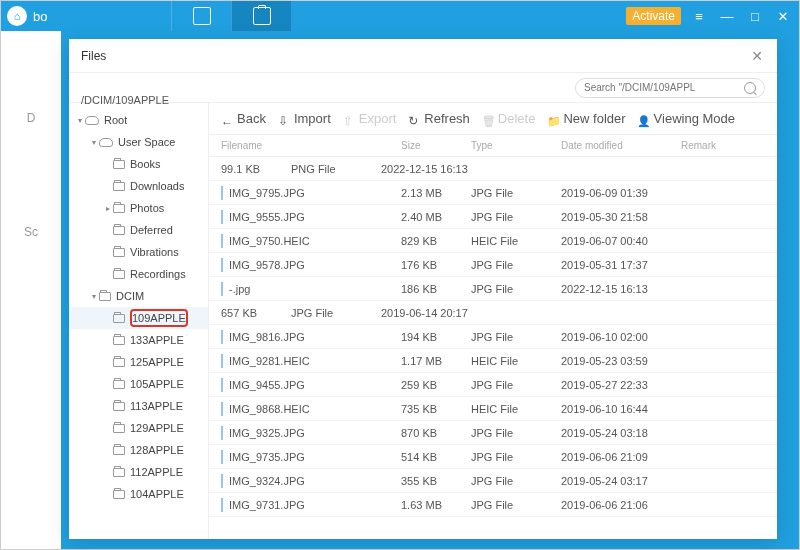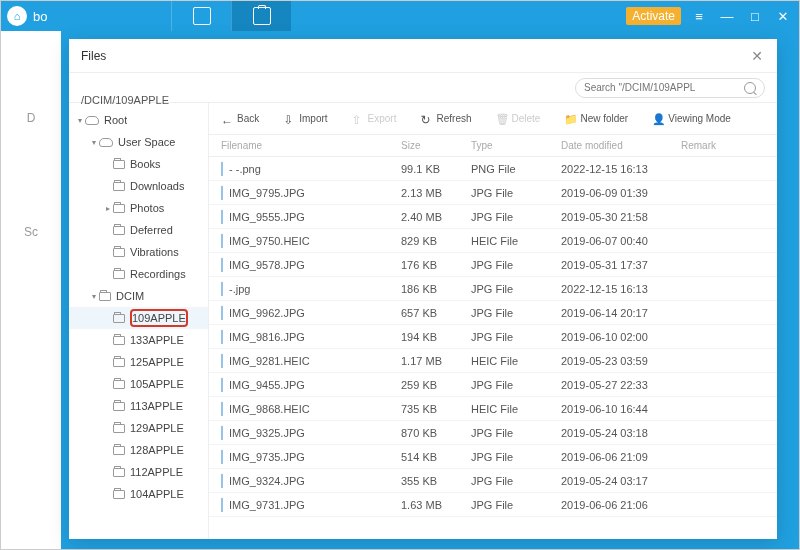--- a/index.html
+++ b/index.html
@@ -45,21 +45,21 @@
 .tree-row.selected { background:#eef6fc; }
 .tree-row.selected .tree-label { border:2px solid #d43a2a; border-radius:4px; padding:1px 0; }
 .tree-ind { display:inline-block; }
 .tree-caret { width:10px; color:#888; font-size:8px; text-align:center; }
 .tree-folder { width:12px; height:9px; border:1px solid #999; border-radius:1px; margin-right:5px; position:relative; }
 .tree-folder::before { content:""; position:absolute; top:-3px; left:0; width:5px; height:2px; border:1px solid #999; border-bottom:none; border-radius:1px 1px 0 0; }
 .tree-cloud { width:14px; height:9px; border:1px solid #999; border-radius:5px 5px 3px 3px; margin-right:5px; position:relative; }
 
 .content { flex:1; display:flex; flex-direction:column; overflow:hidden; }
 
-.toolbar { height:32px; display:flex; gap:24px; padding:0 12px; border-bottom:1px solid #eee; font-size:10px; color:#555; flex-wrap:nowrap; }
+.toolbar { height:32px; display:flex; gap:12px; padding:0 12px; border-bottom:1px solid #eee; font-size:13px; color:#555; flex-wrap:nowrap; }
 .tool { display:flex; align-items:center; gap:4px; cursor:pointer; white-space:nowrap; }
 .tool.disabled { color:#ccc; }
 .tool-icon { width:12px; height:12px; display:inline-block; }
 .ico-arrow-left::before { content:"←"; font-size:12px; }
 .ico-import::before { content:"⇩"; font-size:12px; }
 .ico-export::before { content:"⇧"; font-size:12px; }
 .ico-refresh::before { content:"↻"; font-size:12px; }
 .ico-delete::before { content:"🗑"; font-size:11px; }
 .ico-newfolder::before { content:"📁"; font-size:11px; }
 .ico-view::before { content:"👤"; font-size:11px; }
@@ -271,21 +271,20 @@
         <div class="table-head">
           <span class="col-name">Filename</span>
           <span class="col-size">Size</span>
           <span class="col-type">Type</span>
           <span class="col-date">Date modified</span>
           <span class="col-remark">Remark</span>
         </div>
 
         <div class="filelist" id="filelist">
             <div class="file-row">
-              <span class="col-name"><span class="file-icon"></span><span>- -.png</span></span>
               <span class="col-size">99.1 KB</span>
               <span class="col-type">PNG File</span>
               <span class="col-date">2022-12-15 16:13</span>
               <span class="col-remark"></span>
             </div>
             <div class="file-row">
               <span class="col-name"><span class="file-icon"></span><span>IMG_9795.JPG</span></span>
               <span class="col-size">2.13 MB</span>
               <span class="col-type">JPG File</span>
               <span class="col-date">2019-06-09 01:39</span>
@@ -313,21 +312,20 @@
               <span class="col-remark"></span>
             </div>
             <div class="file-row">
               <span class="col-name"><span class="file-icon"></span><span>-.jpg</span></span>
               <span class="col-size">186 KB</span>
               <span class="col-type">JPG File</span>
               <span class="col-date">2022-12-15 16:13</span>
               <span class="col-remark"></span>
             </div>
             <div class="file-row">
-              <span class="col-name"><span class="file-icon"></span><span>IMG_9962.JPG</span></span>
               <span class="col-size">657 KB</span>
               <span class="col-type">JPG File</span>
               <span class="col-date">2019-06-14 20:17</span>
               <span class="col-remark"></span>
             </div>
             <div class="file-row">
               <span class="col-name"><span class="file-icon"></span><span>IMG_9816.JPG</span></span>
               <span class="col-size">194 KB</span>
               <span class="col-type">JPG File</span>
               <span class="col-date">2019-06-10 02:00</span>

